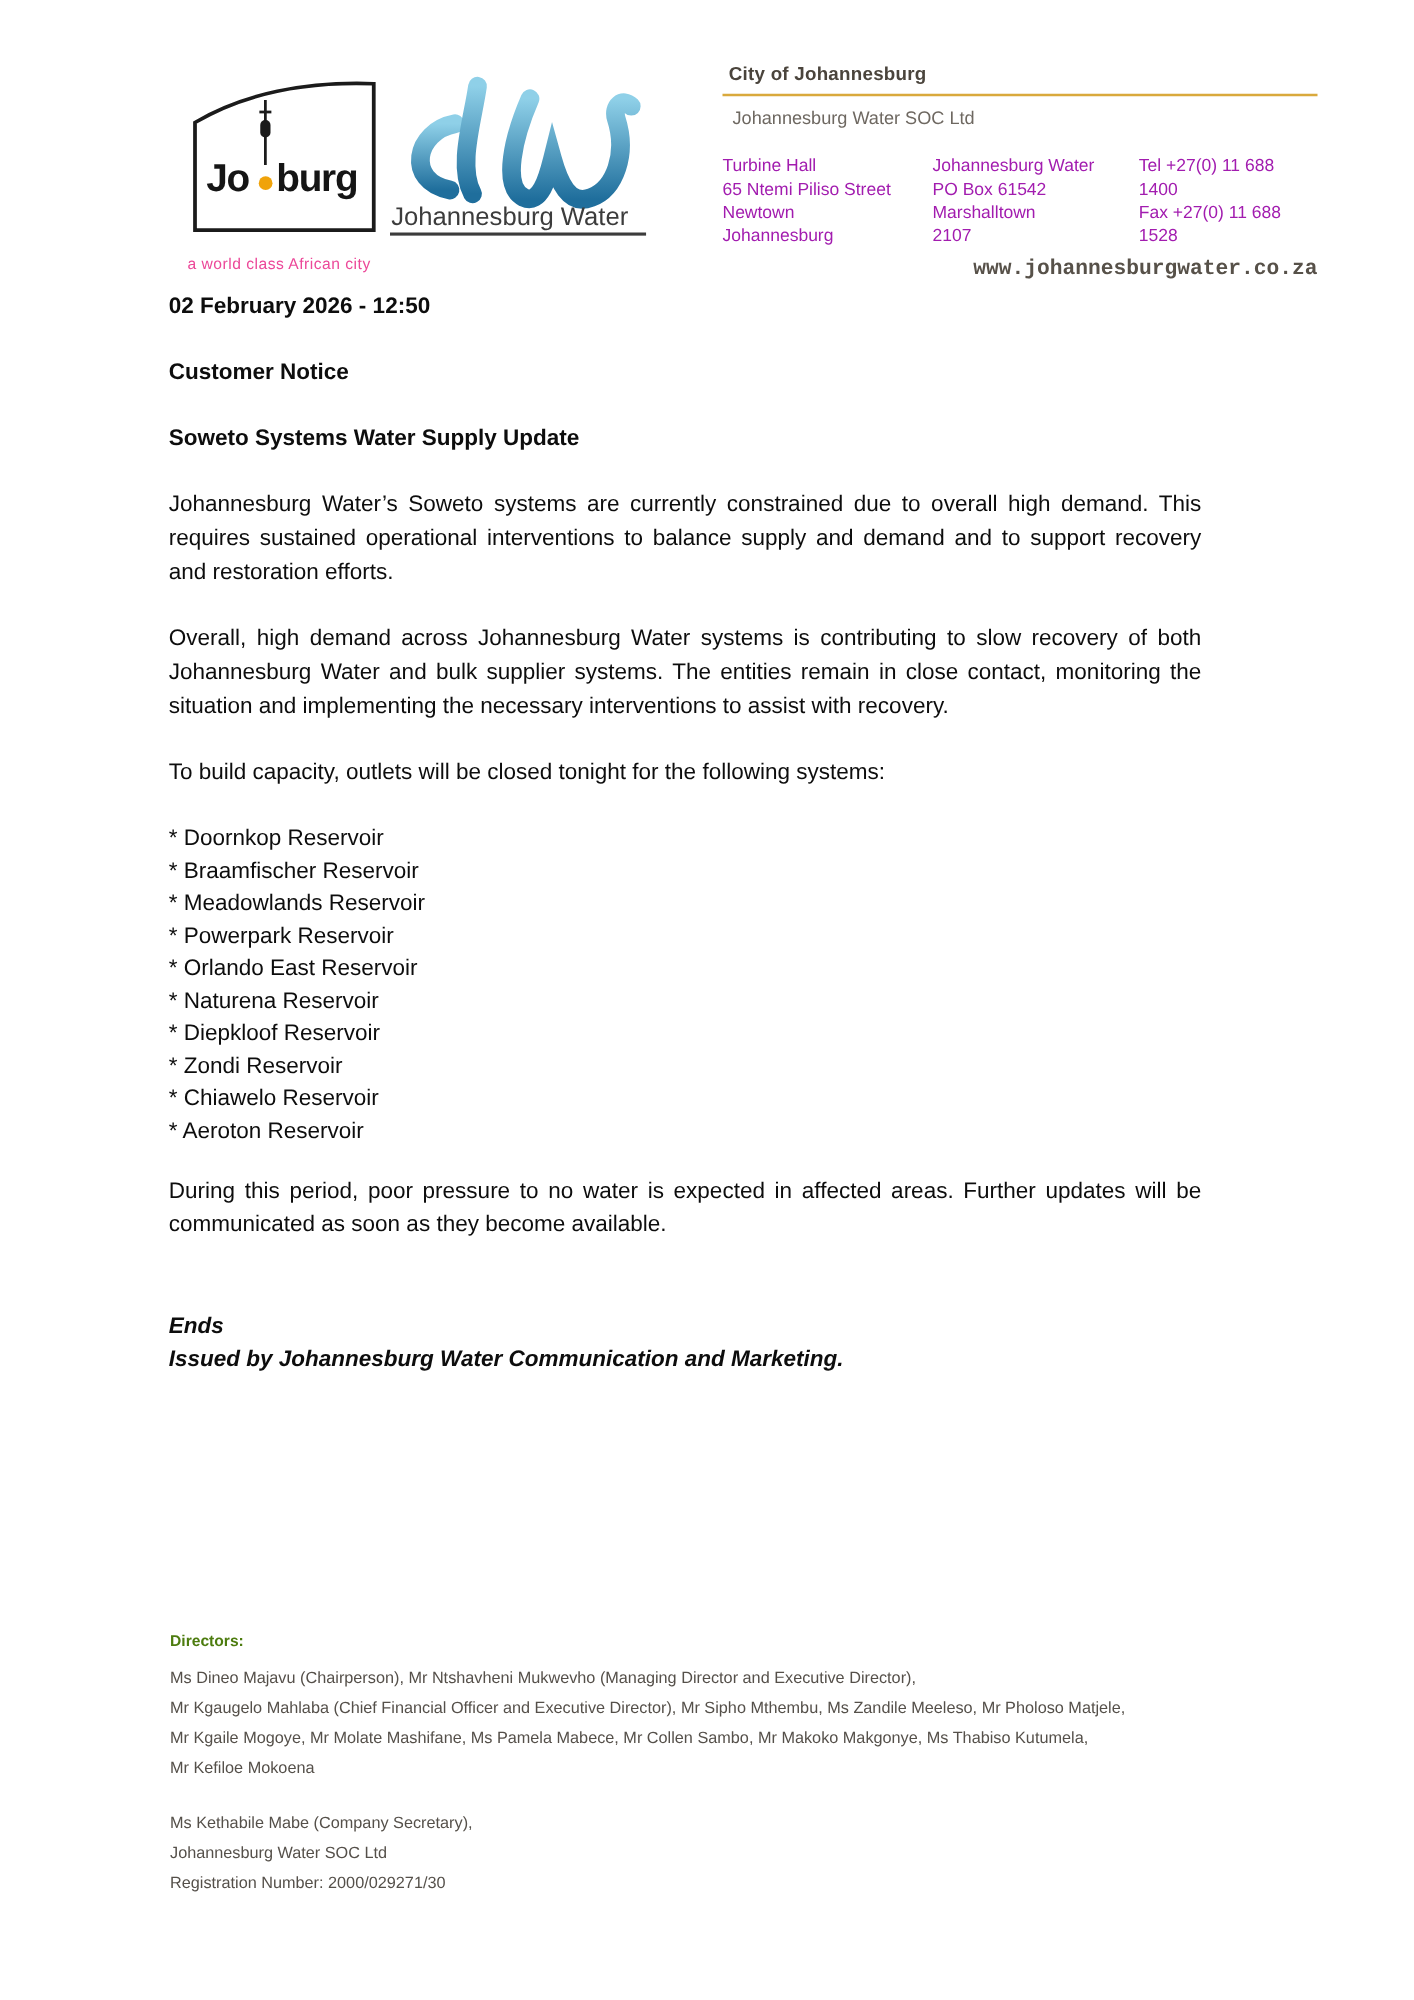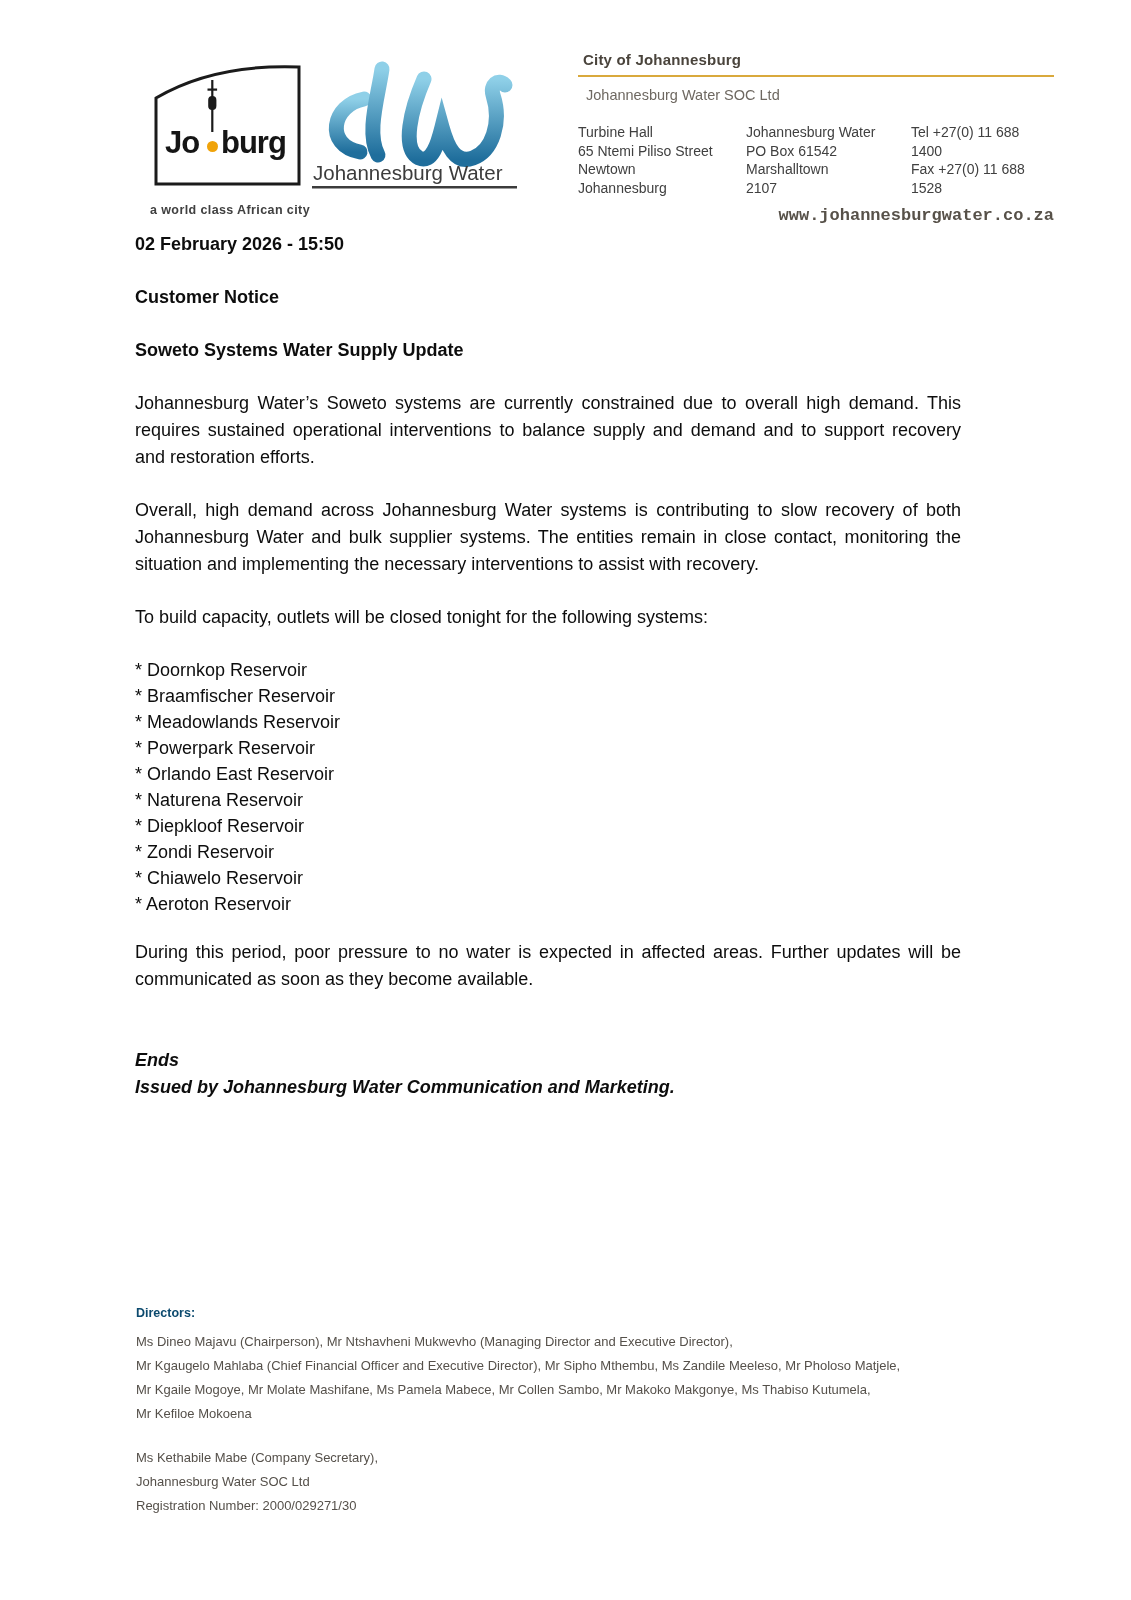--- a/index.html
+++ b/index.html
@@ -12,22 +12,22 @@
     background: #ffffff;
     overflow: hidden;
     color: #111111;
   }
 
   
   .joburg-logo { position: absolute; left: 150px; top: 62px; width: 155px; }
   .joburg-tagline {
     margin-top: 9px;
     font-size: 12.5px;
-    font-weight: bold;
-    color: #404040;
+    font-weight: normal;
+    color: #ec4899;
     letter-spacing: 0.4px;
     white-space: nowrap;
   }
   .jw-logo { position: absolute; left: 312px; top: 57px; width: 205px; }
 
   .org-block { position: absolute; left: 578px; top: 51px; width: 476px; }
   .city-heading {
     font-size: 15px;
     font-weight: bold;
     color: #4a443c;
@@ -39,21 +39,21 @@
     background: #D9A93C;
     margin: 7px 0 10px 0;
     border: none;
   }
   .company-name {
     font-size: 14.5px;
     color: #6e6861;
     padding-left: 8px;
     margin-bottom: 20px;
   }
-  .addr-columns { display: flex; font-size: 14px; line-height: 18.5px; color: #404040; }
+  .addr-columns { display: flex; font-size: 14px; line-height: 18.5px; color: #a21caf; }
   .addr-col-1 { width: 168px; }
   .addr-col-2 { width: 165px; }
   .addr-col-3 { flex: 1; }
   .website-line {
     margin-top: 9px;
     text-align: right;
     font-size: 17px;
     font-weight: bold;
     color: #575149;
     font-family: Liberation Mono, monospace;
@@ -81,21 +81,21 @@
     position: absolute;
     left: 136px;
     top: 1306px;
     width: 830px;
     font-size: 13px;
     color: #55504a;
   }
   .directors-label {
     font-size: 12.5px;
     font-weight: bold;
-    color: #0c4a6e;
+    color: #4d7c0f;
     margin-bottom: 10px;
   }
   .directors-lines div { line-height: 24px; }
   .secretary-block { margin-top: 20px; }
   .secretary-block div { line-height: 24px; }
 </style>
 </head>
 <body>
 
 <div class="page">
@@ -152,21 +152,21 @@
       </div>
       <div class="addr-col-3">
         <div>Tel +27(0) 11 688 1400</div>
         <div>Fax +27(0) 11 688 1528</div>
       </div>
     </div>
     <div class="website-line">www.johannesburgwater.co.za</div>
   </div>
 
   <div class="content">
-    <div class="dateline">02 February 2026 - 15:50</div>
+    <div class="dateline">02 February 2026 - 12:50</div>
     <div class="heading">Customer Notice</div>
     <div class="heading">Soweto Systems Water Supply Update</div>
 
     <p>Johannesburg Water’s Soweto systems are currently constrained due to overall high demand. This requires sustained operational interventions to balance supply and demand and to support recovery and restoration efforts.</p>
     <p>Overall, high demand across Johannesburg Water systems is contributing to slow recovery of both Johannesburg Water and bulk supplier systems. The entities remain in close contact, monitoring the situation and implementing the necessary interventions to assist with recovery.</p>
     <p class="no-justify">To build capacity, outlets will be closed tonight for the following systems:</p>
 
     <div class="reservoir-list">
       <div>* Doornkop Reservoir</div>
       <div>* Braamfischer Reservoir</div>

